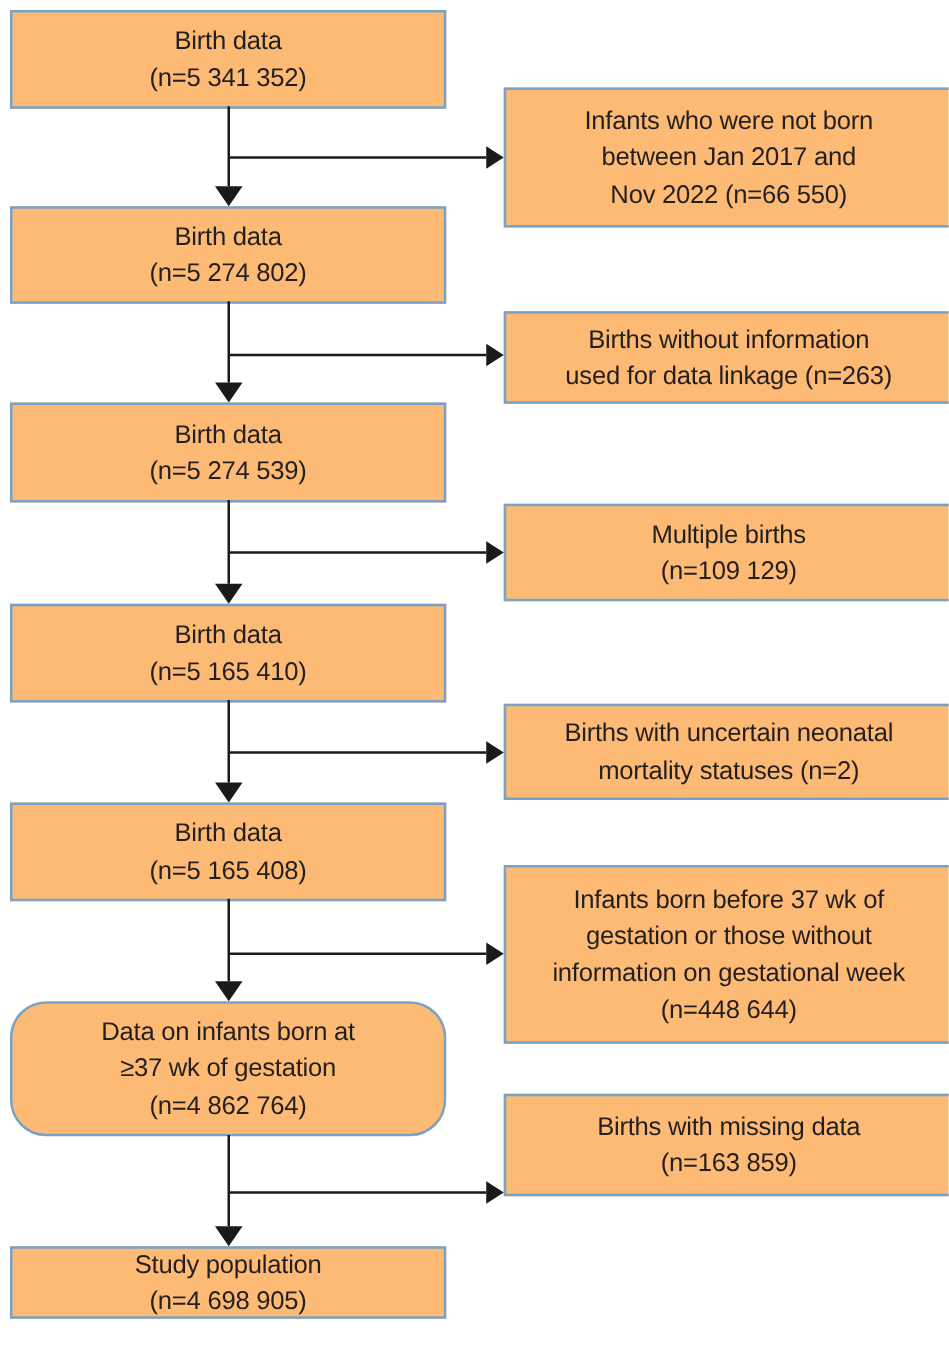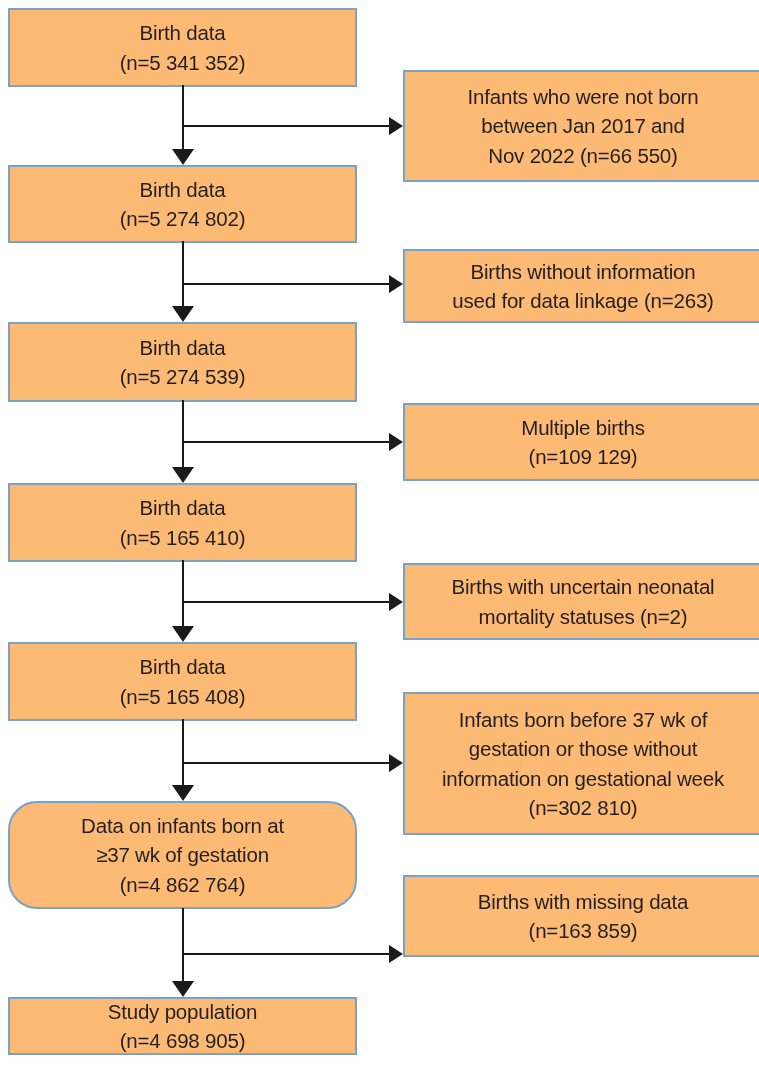--- a/index.html
+++ b/index.html
@@ -156,21 +156,21 @@
 (n=109 129)</span>
   </div>
   <div class="box rb rb4">
     <span class="box-label">Births with uncertain neonatal
 mortality statuses (n=2)</span>
   </div>
   <div class="box rb rb5">
     <span class="box-label">Infants born before 37 wk of
 gestation or those without
 information on gestational week
-(n=302 810)</span>
+(n=448 644)</span>
   </div>
   <div class="box rb rb6">
     <span class="box-label">Births with missing data
 (n=163 859)</span>
   </div>
 
   <div class="vline v1"></div>
   <div class="hline h1"></div>
   <div class="adown d1"></div>
   <div class="aright r1"></div>

